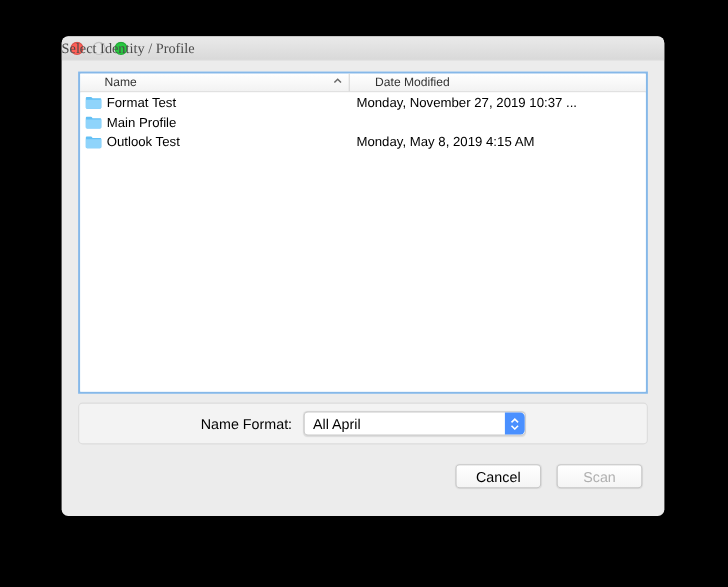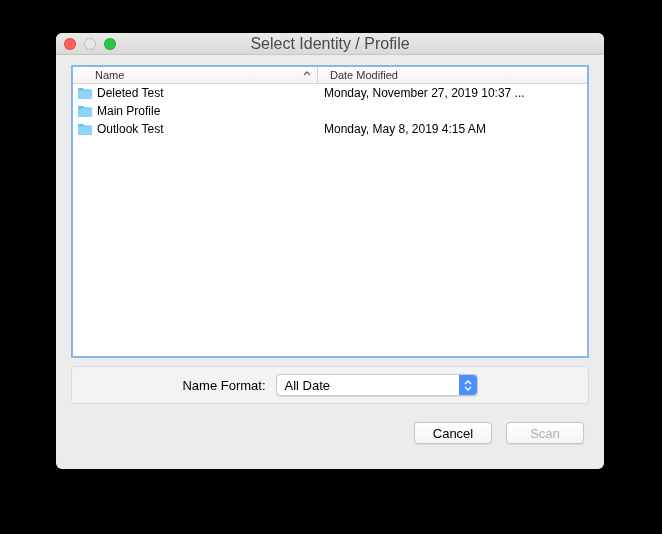--- a/index.html
+++ b/index.html
@@ -45,24 +45,24 @@
   .tl {
     width: 12px; height: 12px; border-radius: 50%;
     border: 0.5px solid rgba(0,0,0,0.15);
   }
   .tl.close { background: #ff5f57; }
   .tl.min   { background: #e6e6e6; }
   .tl.max   { background: #28c840; }
   .title {
     position: absolute;
     left: 0; right: 0;
-    text-align: center;
-    font-size: 16px;
+    font-size: 13px;
     color: #4a4a4a;
     pointer-events: none;
+    font-family: Liberation Serif, serif;
   }
   .filearea {
     margin: 10px 15px 0 15px;
     background: #fff;
     border: 2px solid #86b8e8;
     border-top-width: 2px;
     height: 293px;
     display: flex;
     flex-direction: column;
   }
@@ -71,21 +71,21 @@
     height: 17px;
     background: linear-gradient(#ffffff, #f2f2f2);
     border-bottom: 1px solid #d6d6d6;
     font-size: 11px;
     color: #333;
     user-select: none;
   }
   .col {
     display: flex;
     align-items: center;
-    padding: 0 12px;
+    padding: 0 23px;
     border-right: 1px solid #d6d6d6;
     position: relative;
     text-align: center;
   }
   .col.name { width: 245px; padding-left: 22px; }
   .col.date { flex: 1; border-right: none; }
   .sort-caret {
     position: absolute;
     right: 6px;
     top: 3px;
@@ -214,21 +214,21 @@
     </div>
     <div class="rows">
       <div class="row">
         <div class="namecell">
           <span class="folder-icon">
             <svg width="16" height="13" viewBox="0 0 16 13">
                 <path d="M1 2.2c0-.6.5-1.1 1.1-1.1h3.6c.4 0 .7.2.9.5l.5.8H14c.6 0 1.1.5 1.1 1.1v7.2c0 .6-.5 1.1-1.1 1.1H2.1C1.5 11.8 1 11.3 1 10.7V2.2z" fill="#63c0f5"></path>
                 <path d="M1 3.6h14.1v7.1c0 .6-.5 1.1-1.1 1.1H2.1c-.6 0-1.1-.5-1.1-1.1V3.6z" fill="#8fd4fb"></path>
               </svg>
           </span>
-          <span>Deleted Test</span>
+          <span>Format Test</span>
         </div>
         <div class="datecell">Monday, November 27, 2019 10:37 ...</div>
       </div>
       <div class="row">
         <div class="namecell">
           <span class="folder-icon">
             <svg width="16" height="13" viewBox="0 0 16 13">
                 <path d="M1 2.2c0-.6.5-1.1 1.1-1.1h3.6c.4 0 .7.2.9.5l.5.8H14c.6 0 1.1.5 1.1 1.1v7.2c0 .6-.5 1.1-1.1 1.1H2.1C1.5 11.8 1 11.3 1 10.7V2.2z" fill="#63c0f5"></path>
                 <path d="M1 3.6h14.1v7.1c0 .6-.5 1.1-1.1 1.1H2.1c-.6 0-1.1-.5-1.1-1.1V3.6z" fill="#8fd4fb"></path>
               </svg>
@@ -247,21 +247,21 @@
           <span>Outlook Test</span>
         </div>
         <div class="datecell">Monday, May 8, 2019 4:15 AM</div>
       </div>
     </div>
   </div>
 
   <div class="formatbar">
     <div class="formatlabel">Name Format:</div>
     <div class="select">
-      <span>All Date</span>
+      <span>All April</span>
       <span class="arrows">
         <svg width="8" height="5" viewBox="0 0 8 5">
             <path d="M1 4 L4 1 L7 4" fill="none" stroke="#fff" stroke-width="1.4"></path>
           </svg>
         <svg width="8" height="5" viewBox="0 0 8 5">
             <path d="M1 1 L4 4 L7 1" fill="none" stroke="#fff" stroke-width="1.4"></path>
           </svg>
       </span>
     </div>
   </div>

